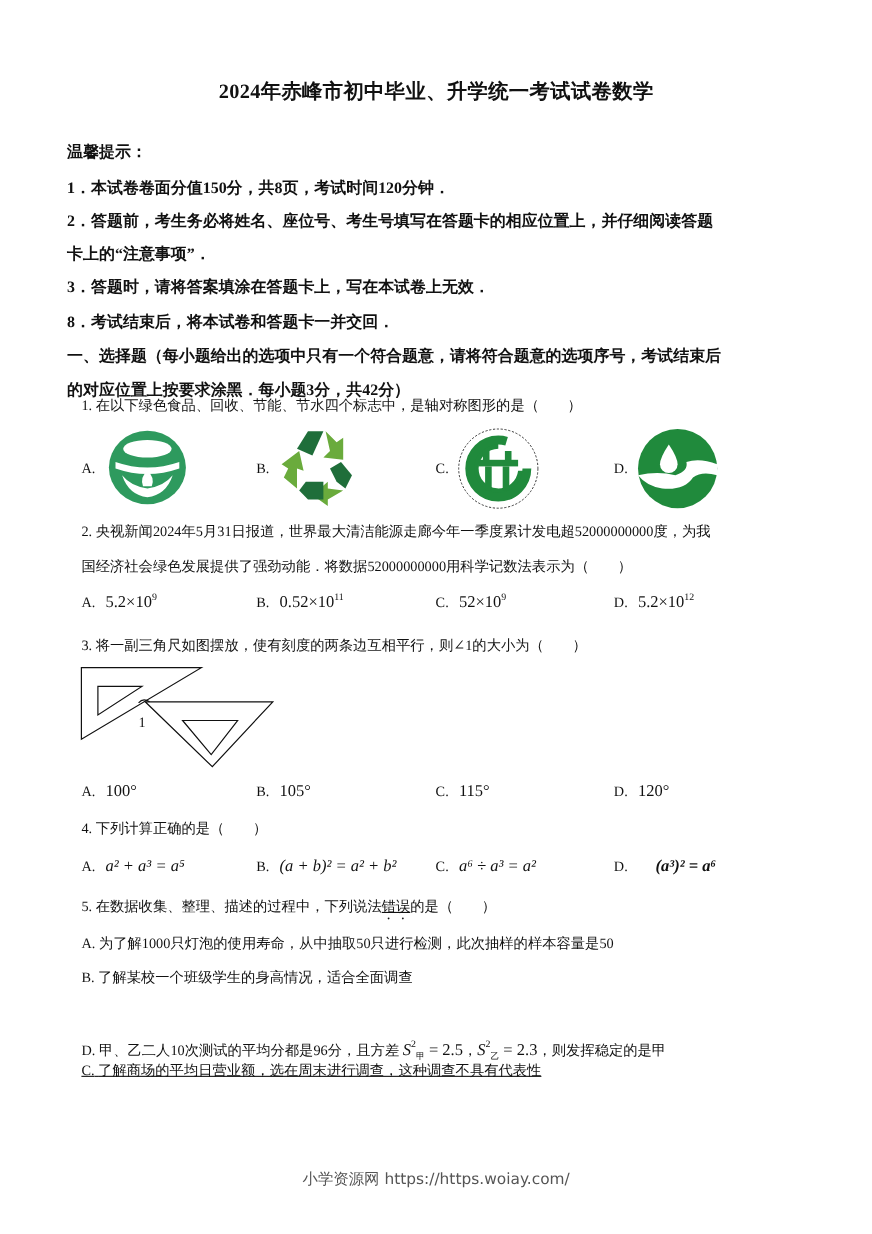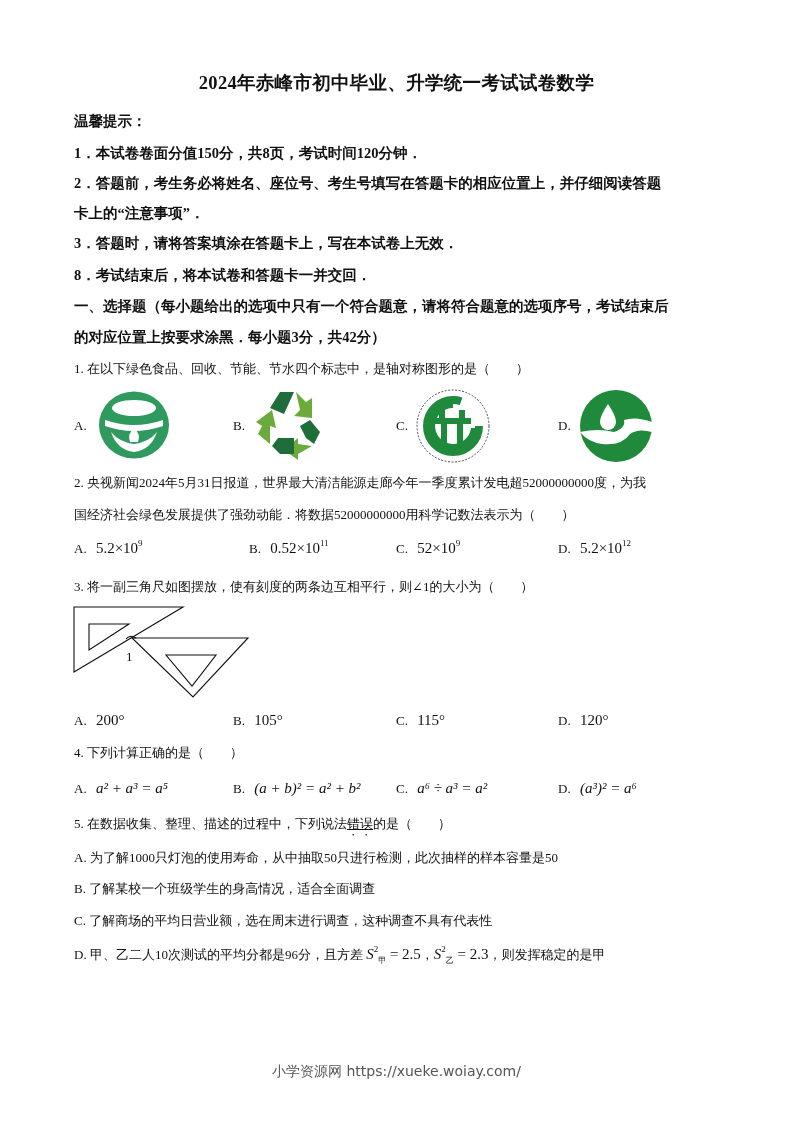--- a/index.html
+++ b/index.html
@@ -1,20 +1,20 @@
 <!DOCTYPE html>
 <html><head>
 <meta charset="utf-8">
 <style>
   html, body { margin: 0; padding: 0; background: #ffffff; }
   body { width: 793px; height: 1122px; position: relative; overflow: hidden; color: #111; font-family: "Liberation Serif", "DejaVu Serif", serif; }
   .abs { position: absolute; }
   .title { left: 0; width: 793px; top: 70px; text-align: center; font-size: 18.5px; font-weight: bold; letter-spacing: 0.3px; }
   .bold { font-weight: bold; font-size: 14.5px; }
-  .line { left: 74px; white-space: nowrap; }
+  .line { left: 61px; white-space: nowrap; margin-top: 17px; }
   .q { font-size: 13px; white-space: nowrap; }
   .opt { font-size: 13px; white-space: nowrap; }
   .math { font-family: "Liberation Serif", "DejaVu Serif", serif; font-size: 15px; }
   .math i { font-style: italic; }
   sup { font-size: 9px; vertical-align: 7px; line-height: 0; }
   sub { font-size: 8px; vertical-align: -4px; line-height: 0; }
   .emph { text-emphasis: dot; -webkit-text-emphasis: dot; text-emphasis-position: under; text-decoration: underline; -webkit-text-emphasis-position: under; }
   .footer { left: 0; width: 793px; top: 1063px; text-align: center; font-family: "DejaVu Sans", sans-serif; font-size: 14px; color: #555; }
   svg { display: block; }
 </style>
@@ -86,21 +86,21 @@
 <div class="abs q" style="left:74px; top:474px;">
   <span>2.</span>
   <span>央视新闻2024年5月31日报道，世界最大清洁能源走廊今年一季度累计发电超52000000000度，为我</span>
 </div>
 <div class="abs q" style="left:74px; top:506px;">国经济社会绿色发展提供了强劲动能．将数据52000000000用科学记数法表示为（　　）</div>
 
 <div class="abs opt" style="left:74px; top:540px;">
   <span>A.</span>
   <span class="math" style="margin-left:6px;"><span>5.2×10</span><sup>9</sup></span>
 </div>
-<div class="abs opt" style="left:249px; top:540px;">
+<div class="abs opt" style="left:233px; top:540px;">
   <span>B.</span>
   <span class="math" style="margin-left:6px;"><span>0.52×10</span><sup>11</sup></span>
 </div>
 <div class="abs opt" style="left:396px; top:540px;">
   <span>C.</span>
   <span class="math" style="margin-left:6px;"><span>52×10</span><sup>9</sup></span>
 </div>
 <div class="abs opt" style="left:558px; top:540px;">
   <span>D.</span>
   <span class="math" style="margin-left:6px;"><span>5.2×10</span><sup>12</sup></span>
@@ -119,21 +119,21 @@
       <polygon points="62,35 178,35 123,94"></polygon>
       <polygon points="96,52 146,52 122,83"></polygon>
       <path d="M56,36 Q60,31 66,35"></path>
     </g>
     <text x="56" y="58" font-family="Liberation Serif, serif" font-size="13" fill="#111">1</text>
   </svg>
 </div>
 
 <div class="abs opt" style="left:74px; top:712px;">
   <span>A.</span>
-  <span class="math" style="margin-left:6px;">200°</span>
+  <span class="math" style="margin-left:6px;">100°</span>
 </div>
 <div class="abs opt" style="left:233px; top:712px;text-align:center;">
   <span>B.</span>
   <span class="math" style="margin-left:6px;">105°</span>
 </div>
 <div class="abs opt" style="left:396px; top:712px;">
   <span>C.</span>
   <span class="math" style="margin-left:6px;">115°</span>
 </div>
 <div class="abs opt" style="left:558px; top:712px;">
@@ -153,39 +153,39 @@
 <div class="abs opt" style="left:233px; top:780px;">
   <span>B.</span>
   <span class="math" style="margin-left:6px; font-style:italic;">(a + b)² = a² + b²</span>
 </div>
 <div class="abs opt" style="left:396px; top:780px;">
   <span>C.</span>
   <span class="math" style="margin-left:6px; font-style:italic;">a⁶ ÷ a³ = a²</span>
 </div>
 <div class="abs opt" style="left:558px; top:780px;">
   <span>D.</span>
-  <span class="math" style="margin-left:6px; font-style:italic;">(a³)² = a⁶</span>
+  <span class="math" style="margin-left:22px; font-style:italic;font-weight:bold;">(a³)² = a⁶</span>
 </div>
 
 <div class="abs q" style="left:74px; top:815px;">
   <span>5.</span>
   <span>在数据收集、整理、描述的过程中，下列说法</span><span class="emph">错误</span><span>的是（　　）</span>
 </div>
 
 <div class="abs opt" style="left:74px; top:849px;">
   <span>A.</span>
   <span>为了解1000只灯泡的使用寿命，从中抽取50只进行检测，此次抽样的样本容量是50</span>
 </div>
 <div class="abs opt" style="left:74px; top:880px;">
   <span>B.</span>
   <span>了解某校一个班级学生的身高情况，适合全面调查</span>
 </div>
-<div class="abs opt" style="left:74px; top:912px;">
+<div class="abs opt" style="left:74px; top:964px;text-decoration:underline;">
   <span>C.</span>
   <span>了解商场的平均日营业额，选在周末进行调查，这种调查不具有代表性</span>
 </div>
 <div class="abs opt" style="left:74px; top:946px;">
   <span>D.</span>
   <span>甲、乙二人10次测试的平均分都是96分，且方差</span>
   <span class="math"><i>S</i><sup>2</sup><sub>甲</sub> <span>= 2.5</span></span><span>，</span><span class="math"><i>S</i><sup>2</sup><sub>乙</sub> <span>= 2.3</span></span><span>，则发挥稳定的是甲</span>
 </div>
 
-<div class="abs footer">小学资源网 https://xueke.woiay.com/</div>
+<div class="abs footer">小学资源网 https://https.woiay.com/</div>
 
 </body></html>

